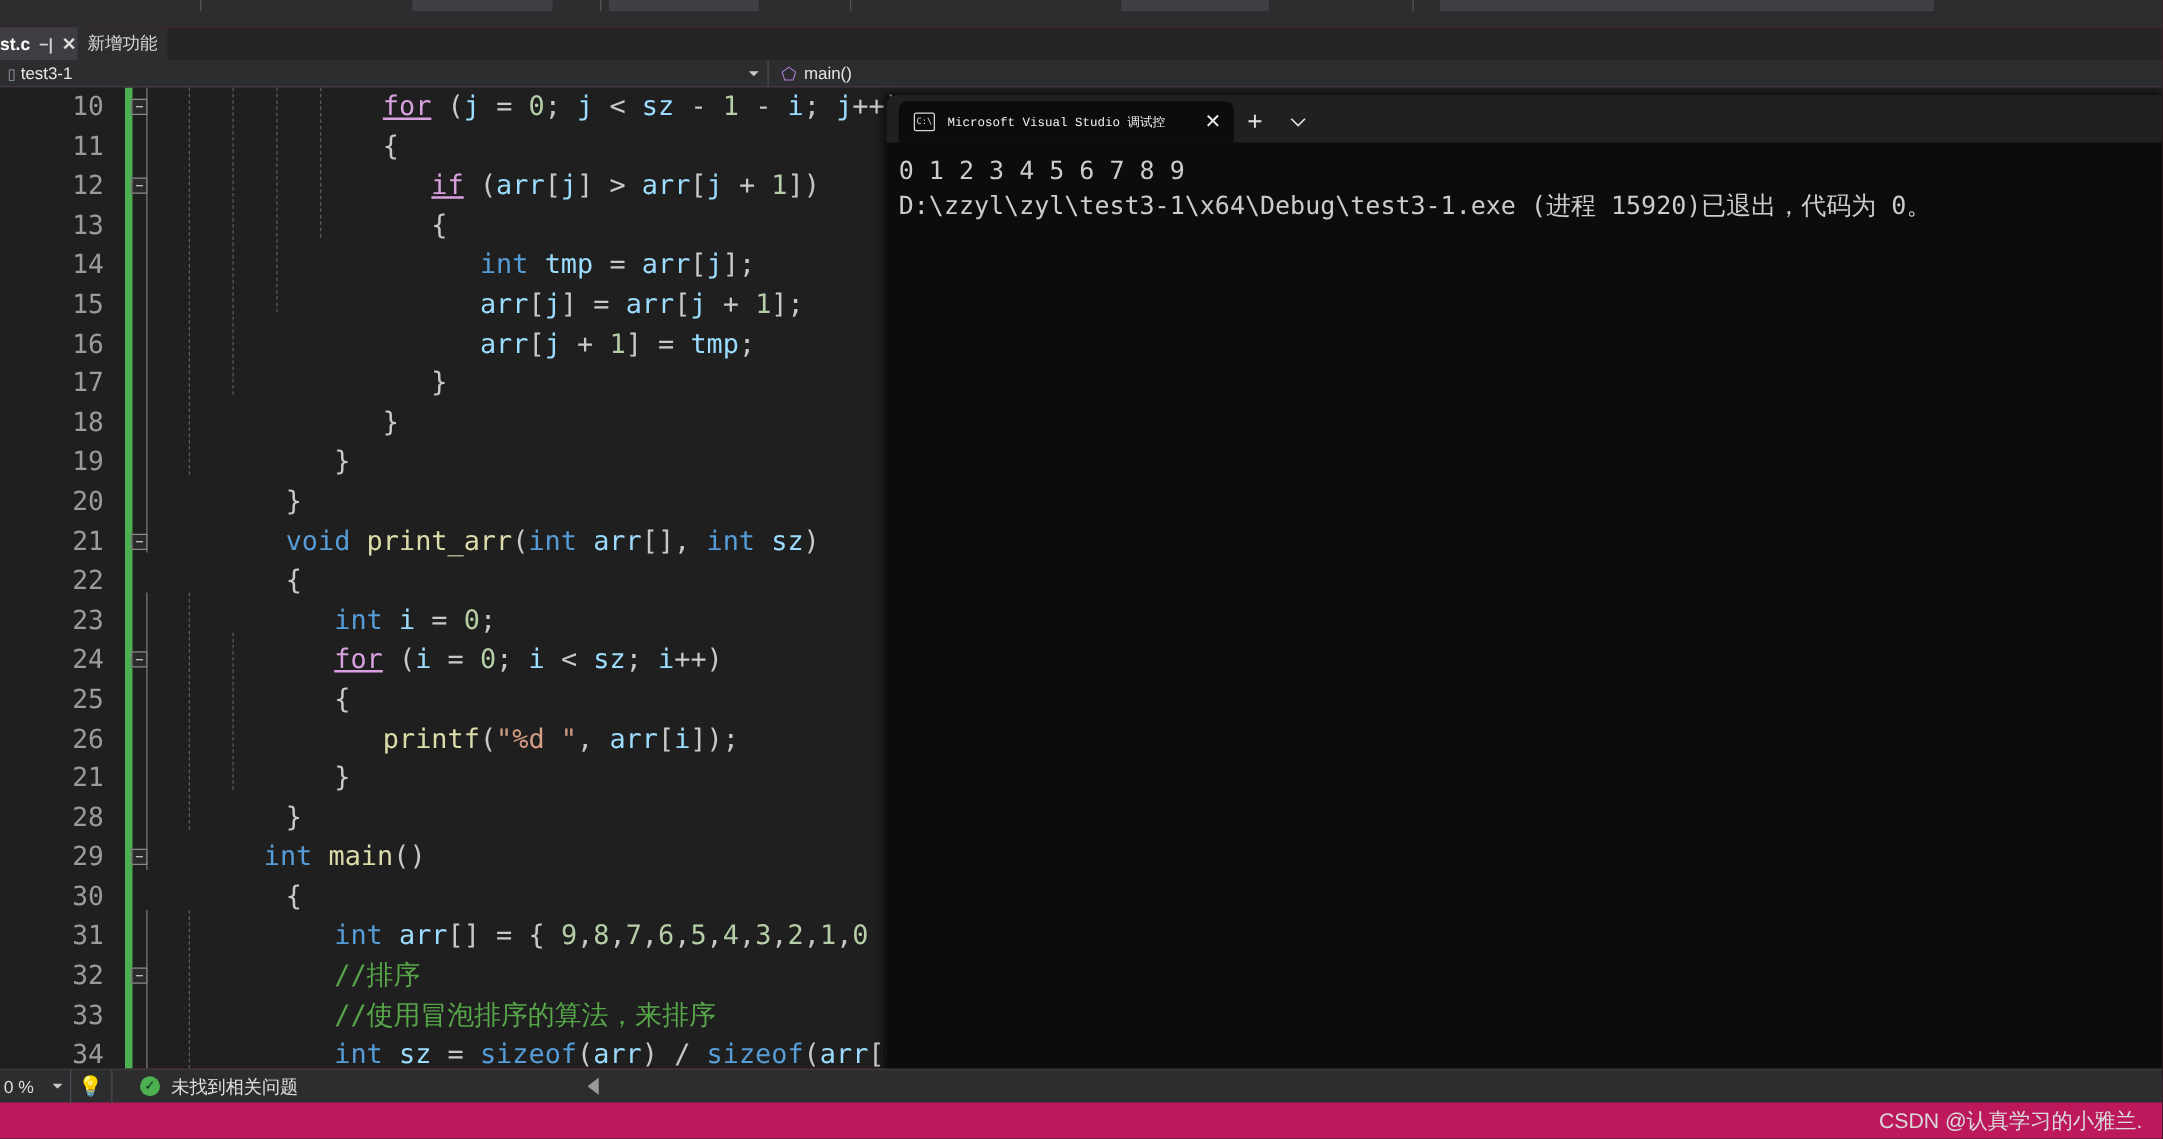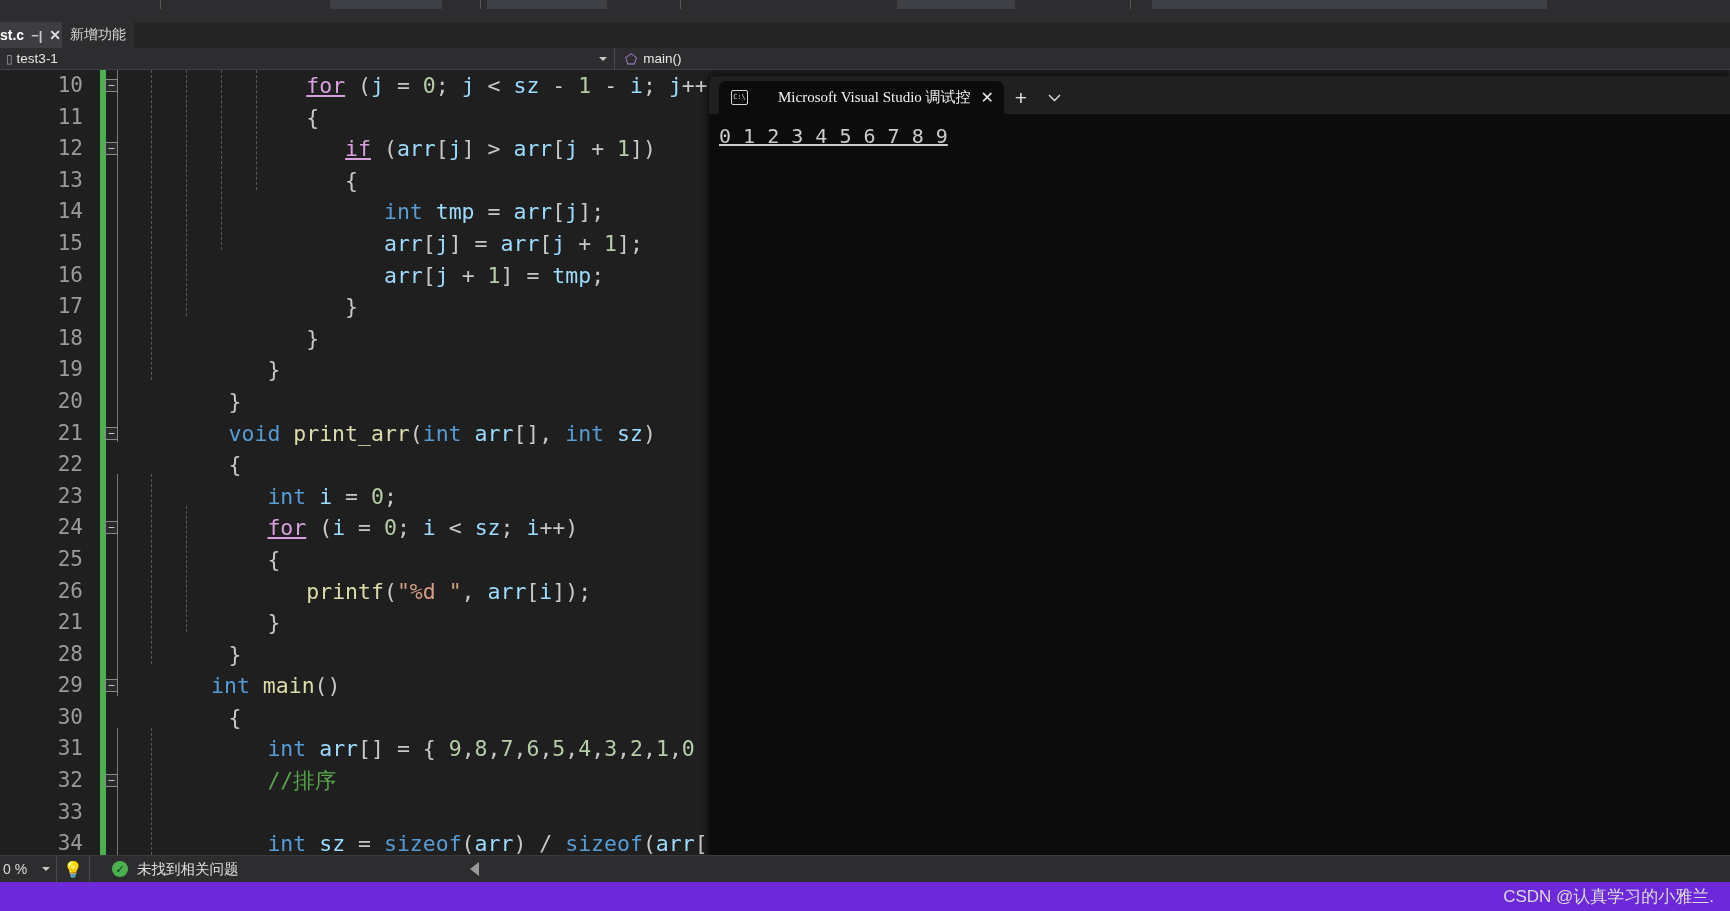--- a/index.html
+++ b/index.html
@@ -2,21 +2,21 @@
 <html><head>
 <meta charset="utf-8">
 <style>
   * { box-sizing: border-box; margin: 0; padding: 0; }
   html, body {
     width: 1730px; height: 911px;
     background: #1e1e1e;
     font-family: "Liberation Sans", sans-serif;
     overflow: hidden;
   }
-  #root { position: relative; width: 1730px; height: 911px; background: #6d28d9; }
+  #root { position: relative; width: 1730px; height: 911px; background: #be185d; }
 
   
   .toolbar-strip {
     position: absolute; left: 0; top: 0; width: 1730px; height: 22px;
     background: #2d2d30;
   }
   .tb-chunk { position: absolute; top: 0px; height: 9px; background: #3f3f46; }
   .tb-c1 { left: 330px; width: 112px; }
   .tb-c2 { left: 487px; width: 120px; }
   .tb-c3 { left: 897px; width: 118px; }
@@ -119,34 +119,33 @@
     border-radius: 7px 7px 0 0; display: flex; align-items: center;
     padding: 0 10px 0 12px; gap: 10px;
   }
   .con-tab-ico {
     width: 17px; height: 15px; border: 1.6px solid #d8d8d8; border-radius: 2px;
     font-size: 7px; color: #d8d8d8; font-family: "DejaVu Sans Mono", monospace;
     display: flex; align-items: center; justify-content: center; line-height: 1;
     flex: none;
   }
   .con-tab-title {
-    font-size: 15px; color: #f2f2f2; white-space: nowrap;
-    overflow: hidden; max-width: 196px; font-family: Liberation Serif, serif; margin-left: 20px;
+    font-size: 10px; color: #f2f2f2; white-space: nowrap;
+    overflow: hidden; max-width: 196px; font-family: Liberation Mono, monospace;
   }
   .con-tab-x { font-size: 16px; color: #e8e8e8; margin-left: auto; line-height: 1; }
   .con-newtab { width: 34px; height: 33px; display: flex; align-items: center; justify-content: center;
     font-size: 21px; color: #e0e0e0; font-weight: 300; }
   .con-chev { width: 34px; height: 33px; display: flex; align-items: center; justify-content: center;
     font-size: 13px; color: #e0e0e0; }
   .con-body {
     padding: 8px 0 0 10px; color: #cccccc;
     font-size: 20px; line-height: 28px;
     font-family: "DejaVu Sans Mono", monospace;
     white-space: pre;
-    text-decoration: underline;
   }
 
   
   .statusbar {
     position: absolute; left: 0; top: 855px; width: 1730px; height: 27px;
     background: #2d2d30; display: flex; align-items: center;
     border-top: 1px solid #3a3a3c;
   }
   .zoom-cell {
     width: 56px; height: 27px; display: flex; align-items: center;
@@ -259,41 +258,41 @@
         <div class="line"><span class="lnum">23</span><span class="ltext" style="left: 267.4px;"><span class="kw">int</span><span class="pl"> </span><span class="var">i</span><span class="pl"> </span><span class="pl">=</span><span class="pl"> </span><span class="num">0</span><span class="pl">;</span></span></div>
         <div class="line"><span class="lnum">24</span><span class="fold">−</span><span class="ltext" style="left: 267.4px;"><span class="ctl">for</span><span class="pl"> </span><span class="pl">(</span><span class="var">i</span><span class="pl"> </span><span class="pl">=</span><span class="pl"> </span><span class="num">0</span><span class="pl">;</span><span class="pl"> </span><span class="var">i</span><span class="pl"> </span><span class="pl">&lt;</span><span class="pl"> </span><span class="var">sz</span><span class="pl">;</span><span class="pl"> </span><span class="var">i</span><span class="pl">+</span><span class="pl">+</span><span class="pl">)</span></span></div>
         <div class="line"><span class="lnum">25</span><span class="ltext" style="left: 267.4px;"><span class="pl">{</span></span></div>
         <div class="line"><span class="lnum">26</span><span class="ltext" style="left: 306.25px;"><span class="fn">printf</span><span class="pl">(</span><span class="str">"</span><span class="str">%d</span><span class="str"> "</span><span class="pl">,</span><span class="pl"> </span><span class="var">arr</span><span class="pl">[</span><span class="var">i</span><span class="pl">]</span><span class="pl">)</span><span class="pl">;</span></span></div>
         <div class="line"><span class="lnum">21</span><span class="ltext" style="left: 267.4px;"><span class="pl">}</span></span></div>
         <div class="line"><span class="lnum">28</span><span class="ltext" style="left: 228.55px;"><span class="pl">}</span></span></div>
         <div class="line"><span class="lnum">29</span><span class="fold">−</span><span class="ltext" style="left: 211px;"><span class="kw">int</span><span class="pl"> </span><span class="fn">main</span><span class="pl">(</span><span class="pl">)</span></span></div>
         <div class="line"><span class="lnum">30</span><span class="ltext" style="left: 228.55px;"><span class="pl">{</span></span></div>
         <div class="line"><span class="lnum">31</span><span class="ltext" style="left: 267.4px;"><span class="kw">int</span><span class="pl"> </span><span class="var">arr</span><span class="pl">[</span><span class="pl">]</span><span class="pl"> </span><span class="pl">=</span><span class="pl"> </span><span class="pl">{</span><span class="pl"> </span><span class="num">9</span><span class="pl">,</span><span class="num">8</span><span class="pl">,</span><span class="num">7</span><span class="pl">,</span><span class="num">6</span><span class="pl">,</span><span class="num">5</span><span class="pl">,</span><span class="num">4</span><span class="pl">,</span><span class="num">3</span><span class="pl">,</span><span class="num">2</span><span class="pl">,</span><span class="num">1</span><span class="pl">,</span><span class="num">0</span><span class="pl"> </span><span class="pl">}</span><span class="pl">;</span></span></div>
         <div class="line"><span class="lnum">32</span><span class="fold">−</span><span class="ltext" style="left: 267.4px;"><span class="cmt">//排序</span></span></div>
-        <div class="line"><span class="lnum">33</span></div>
+        <div class="line"><span class="lnum">33</span><span class="ltext" style="left: 267.4px;"><span class="cmt">//使用冒泡排序的算法，来排序</span></span></div>
         <div class="line"><span class="lnum">34</span><span class="ltext" style="left: 267.4px;"><span class="kw">int</span><span class="pl"> </span><span class="var">sz</span><span class="pl"> </span><span class="pl">=</span><span class="pl"> </span><span class="kw">sizeof</span><span class="pl">(</span><span class="var">arr</span><span class="pl">)</span><span class="pl"> </span><span class="pl">/</span><span class="pl"> </span><span class="kw">sizeof</span><span class="pl">(</span><span class="var">arr</span><span class="pl">[</span><span class="num">0</span><span class="pl">]</span><span class="pl">)</span><span class="pl">;</span></span></div>
       </div>
     <div class="editor-scrollbar"></div>
   </div>
 
   <div class="console">
     <div class="con-tabbar">
       <div class="con-tab">
         <span class="con-tab-ico">C:\</span>
         <span class="con-tab-title">Microsoft Visual Studio 调试控</span>
         <span class="con-tab-x">✕</span>
       </div>
       <div class="con-newtab">+</div>
       <div class="con-chev">
         <svg width="13" height="8" viewBox="0 0 13 8">
           <path d="M1 1 L6.5 6.5 L12 1" stroke="#e0e0e0" stroke-width="1.4" fill="none"></path>
         </svg>
       </div>
     </div>
-    <div class="con-body" id="console-body"><div>0 1 2 3 4 5 6 7 8 9</div></div>
+    <div class="con-body" id="console-body"><div>0 1 2 3 4 5 6 7 8 9</div><div>D:\zzyl\zyl\test3-1\x64\Debug\test3-1.exe (进程 15920)已退出，代码为 0。</div></div>
   </div>
 
   <div class="statusbar">
     <div class="zoom-cell">
       <span>0 %</span>
       <span class="zoom-caret"></span>
     </div>
     <div class="bulb-cell">
       <span class="bulb">💡</span>
     </div>

